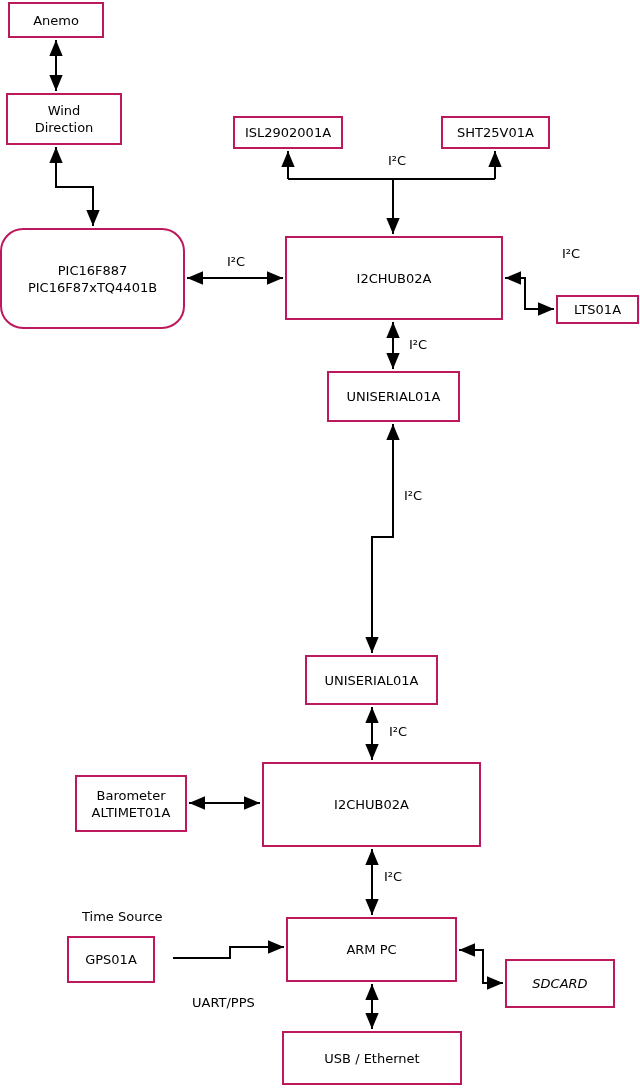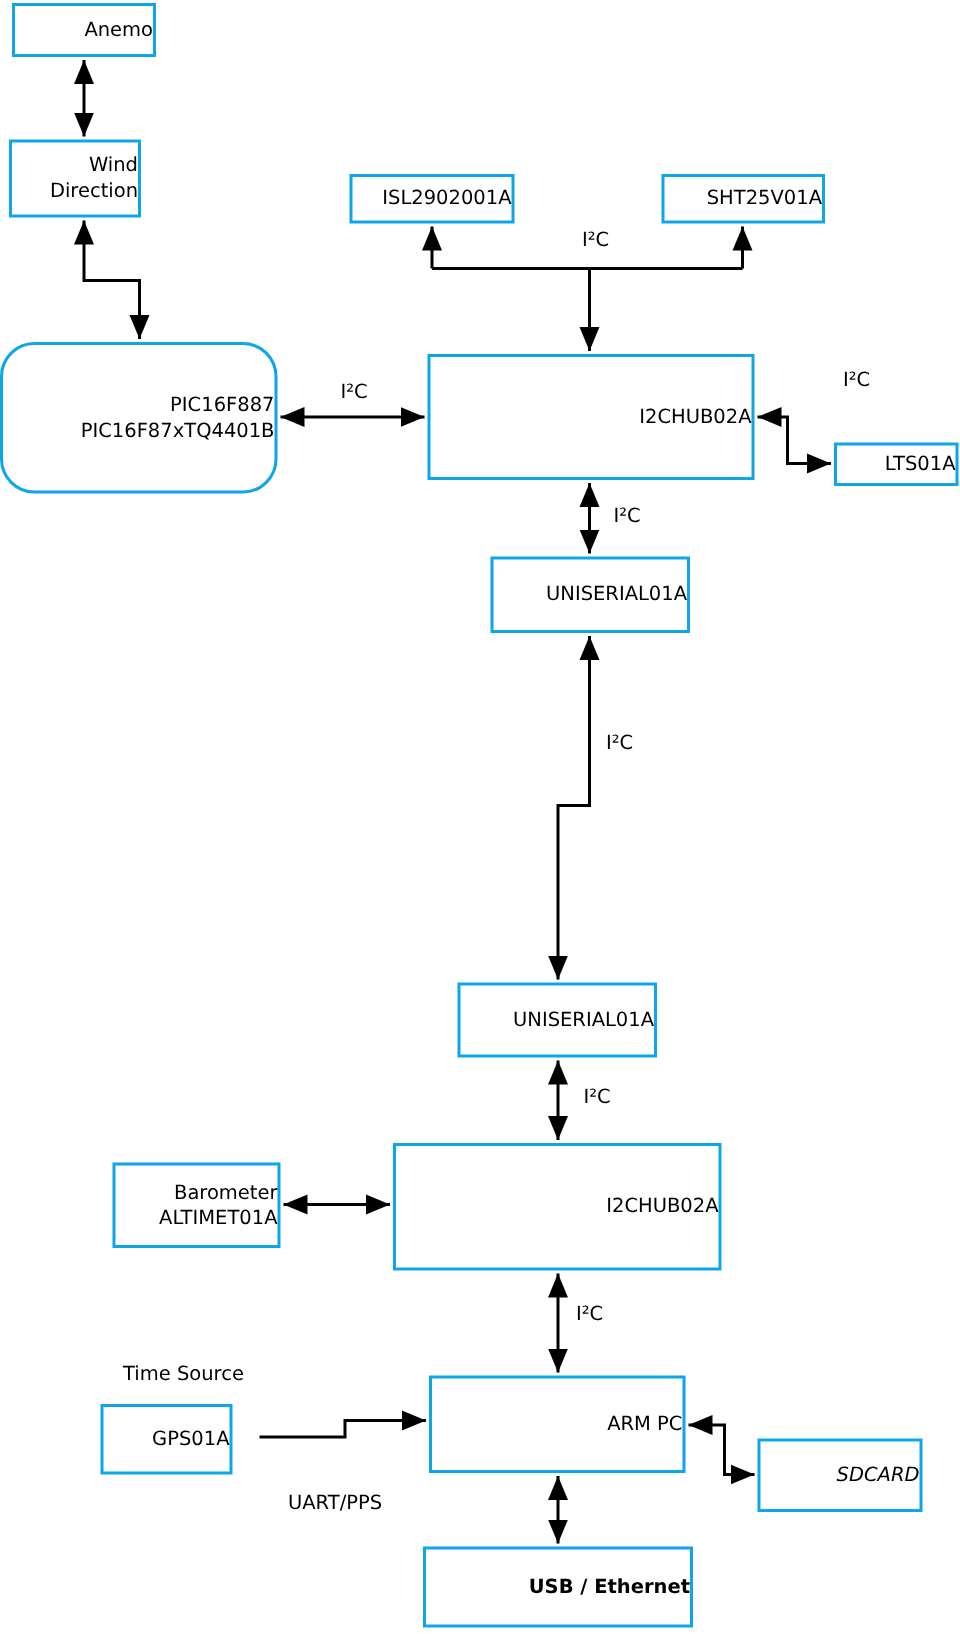--- a/index.html
+++ b/index.html
@@ -20,52 +20,52 @@
     position: absolute;
     left: 0;
     top: 0;
     width: 640px;
     height: 1089px;
   }
   .node {
     position: absolute;
     box-sizing: border-box;
     background: #ffffff;
-    border: 2px solid #0ea5e9;
+    border: 2px solid #be185d;
     display: flex;
     flex-direction: column;
-    align-items: flex-end;
+    align-items: center;
     justify-content: center;
     text-align: center;
     font-size: 13px;
     line-height: 17px;
     white-space: nowrap;
   }
   .edge-label {
     position: absolute;
     font-size: 13px;
     line-height: 15px;
     white-space: nowrap;
   }
   
   #n-anemo        { left:8px;   top:2px;    width:96px;  height:36px; }
-  #n-wind         { left:6px;   top:93px;   width:88px; height:52px; }
+  #n-wind         { left:6px;   top:93px;   width:116px; height:52px; }
   #n-pic          { left:0px;   top:228px;  width:185px; height:101px;border-radius:23px; }
   #n-isl          { left:233px; top:116px;  width:110px; height:33px; }
   #n-sht          { left:441px; top:116px;  width:109px; height:33px; }
   #n-hub1         { left:285px; top:236px;  width:218px; height:84px; }
   #n-lts          { left:556px; top:295px;  width:83px;  height:29px; }
   #n-uni1         { left:327px; top:371px;  width:133px; height:51px; }
   #n-uni2         { left:305px; top:655px;  width:133px; height:50px; }
   #n-hub2         { left:262px; top:762px;  width:219px; height:85px; }
   #n-baro         { left:75px;  top:775px;  width:112px; height:57px; }
   #n-gps          { left:67px;  top:936px;  width:88px; height:47px; }
   #n-armpc        { left:286px; top:917px;  width:171px; height:65px; }
   #n-sdcard       { left:505px; top:959px;  width:110px; height:49px;font-style:italic; }
-  #n-usb          { left:282px; top:1031px; width:180px; height:54px;font-weight:bold; }
+  #n-usb          { left:282px; top:1031px; width:180px; height:54px; }
   
   #l-bus          { left:388px; top:153px; }
   #l-pic-hub      { left:227px; top:254px; }
   #l-hub-lts      { left:562px; top:246px; }
   #l-hub-uni      { left:409px; top:337px; }
   #l-long         { left:404px; top:488px; }
   #l-uni-hub2     { left:389px; top:724px; }
   #l-hub2-arm     { left:384px; top:869px; }
   #l-time-source  { left:82px;  top:909px; }
   #l-uart         { left:192px; top:970px;margin-top:25px; }

